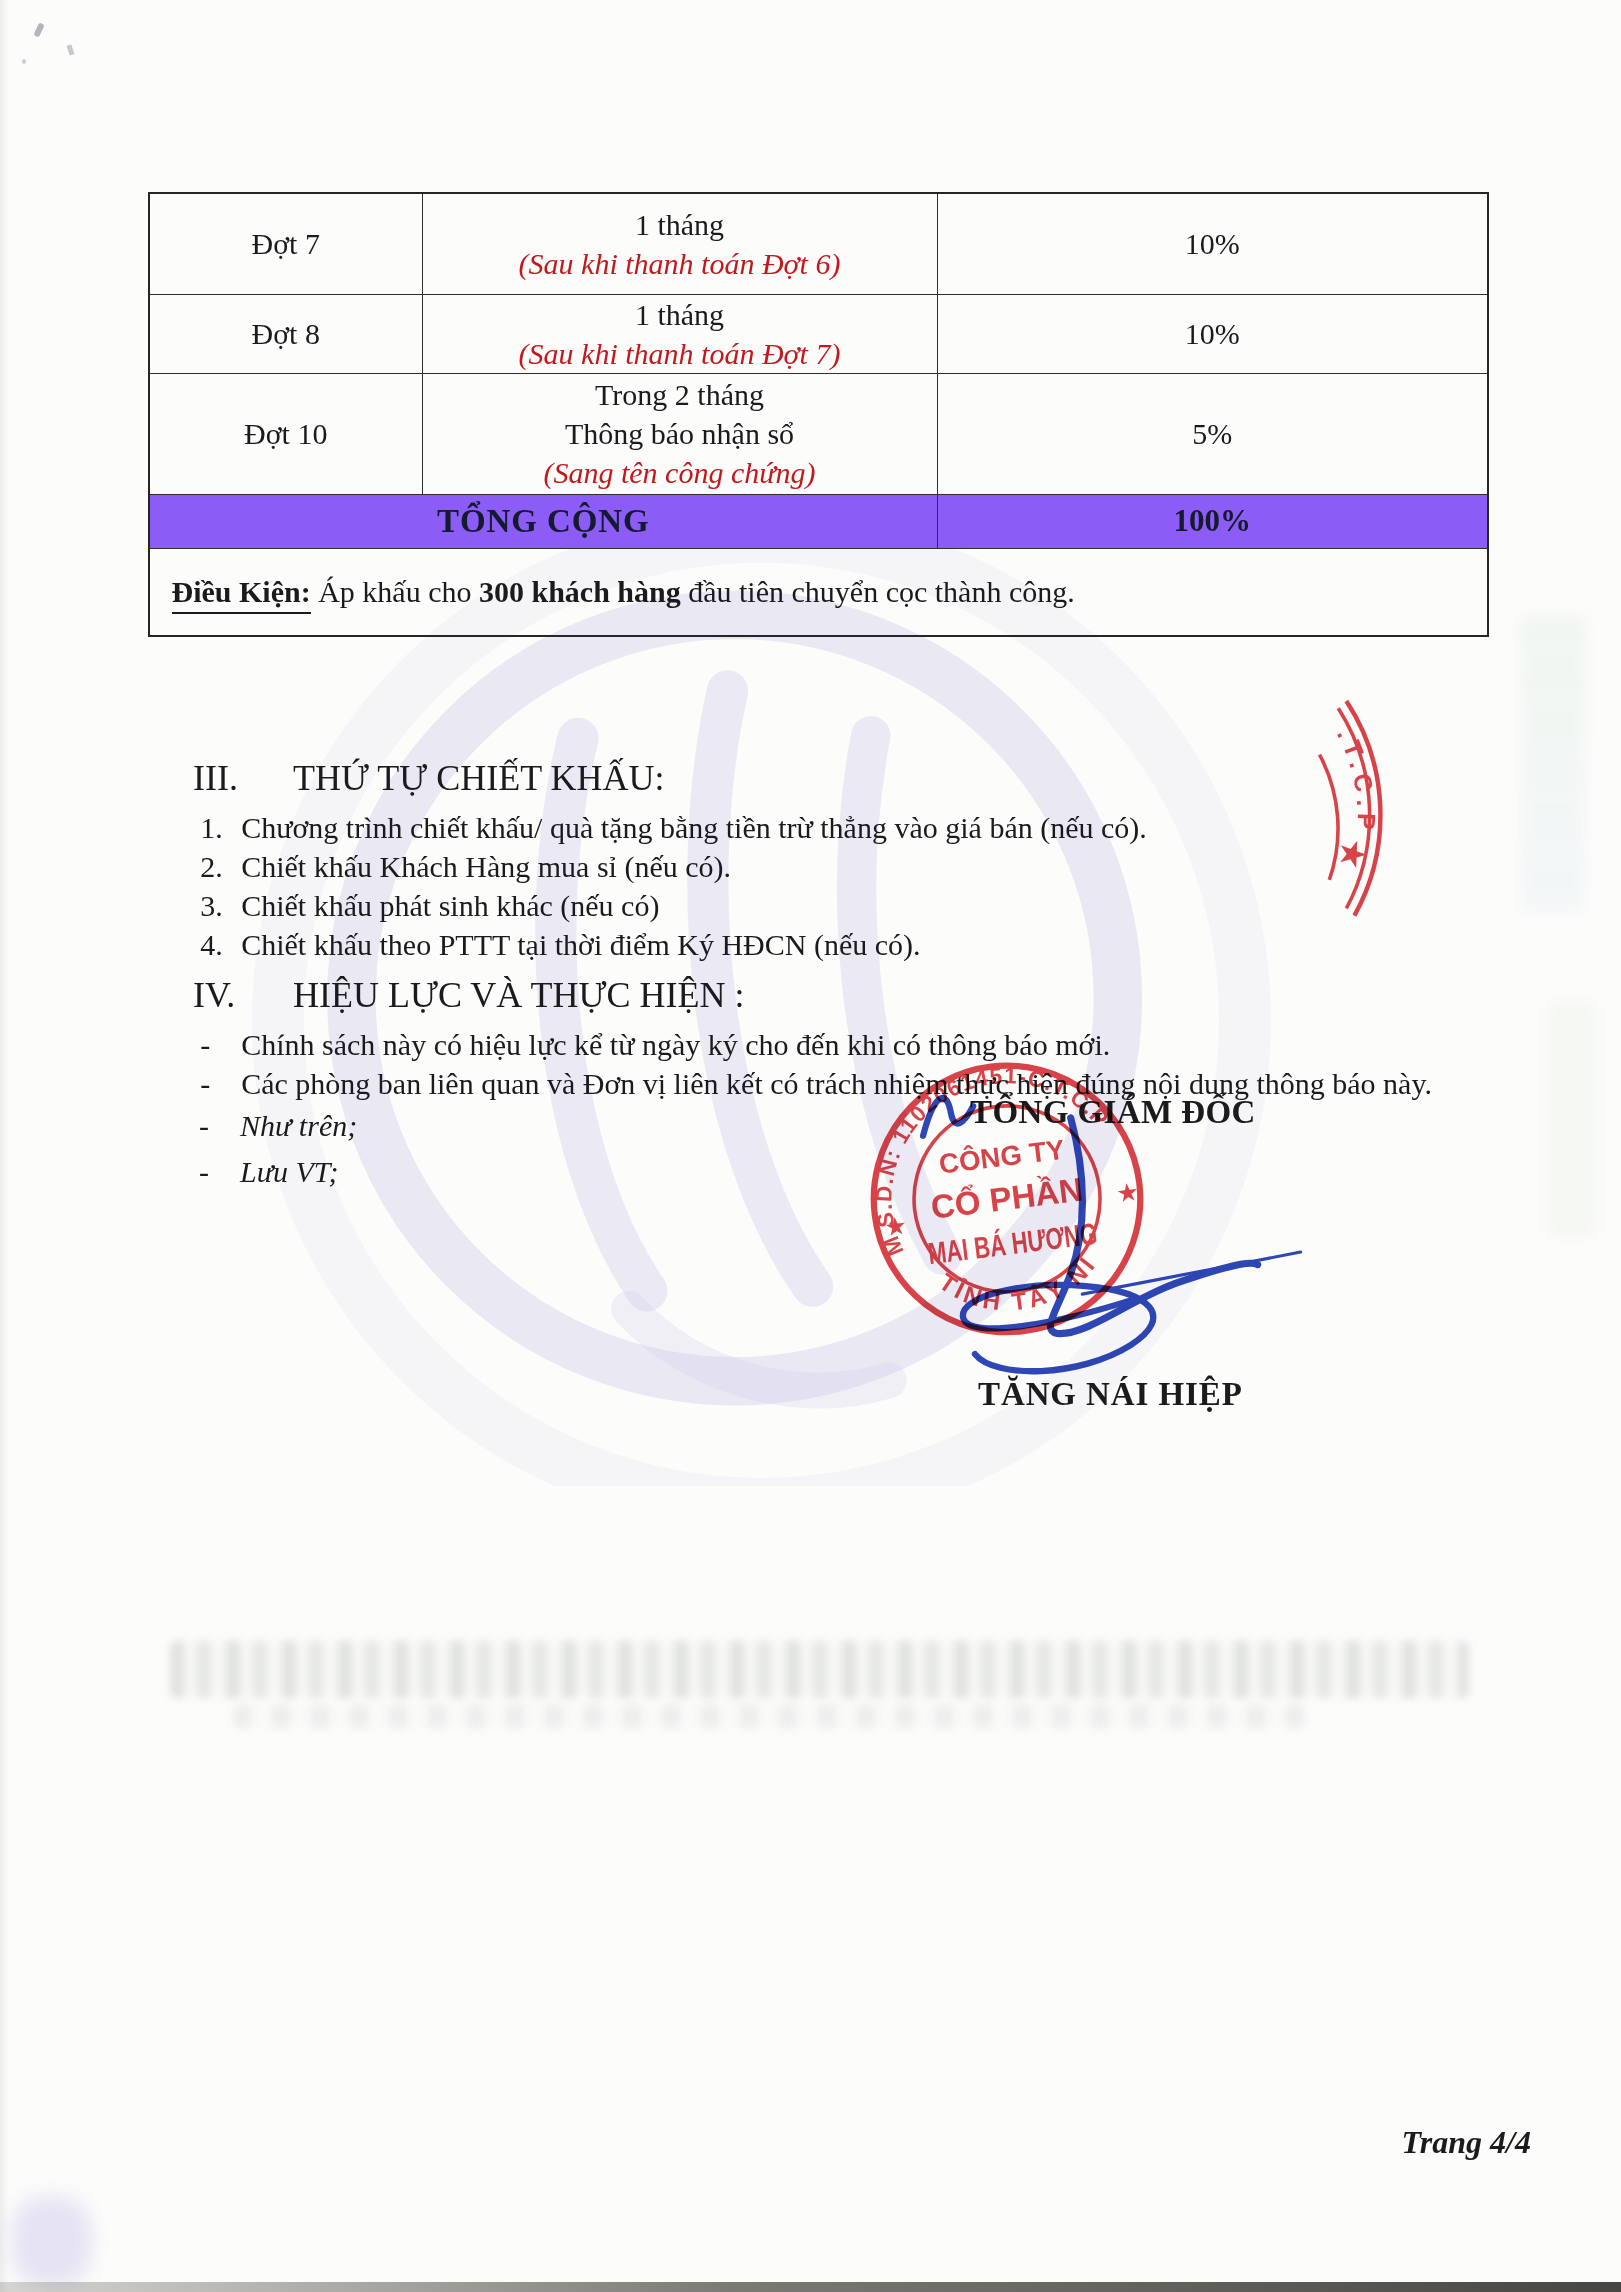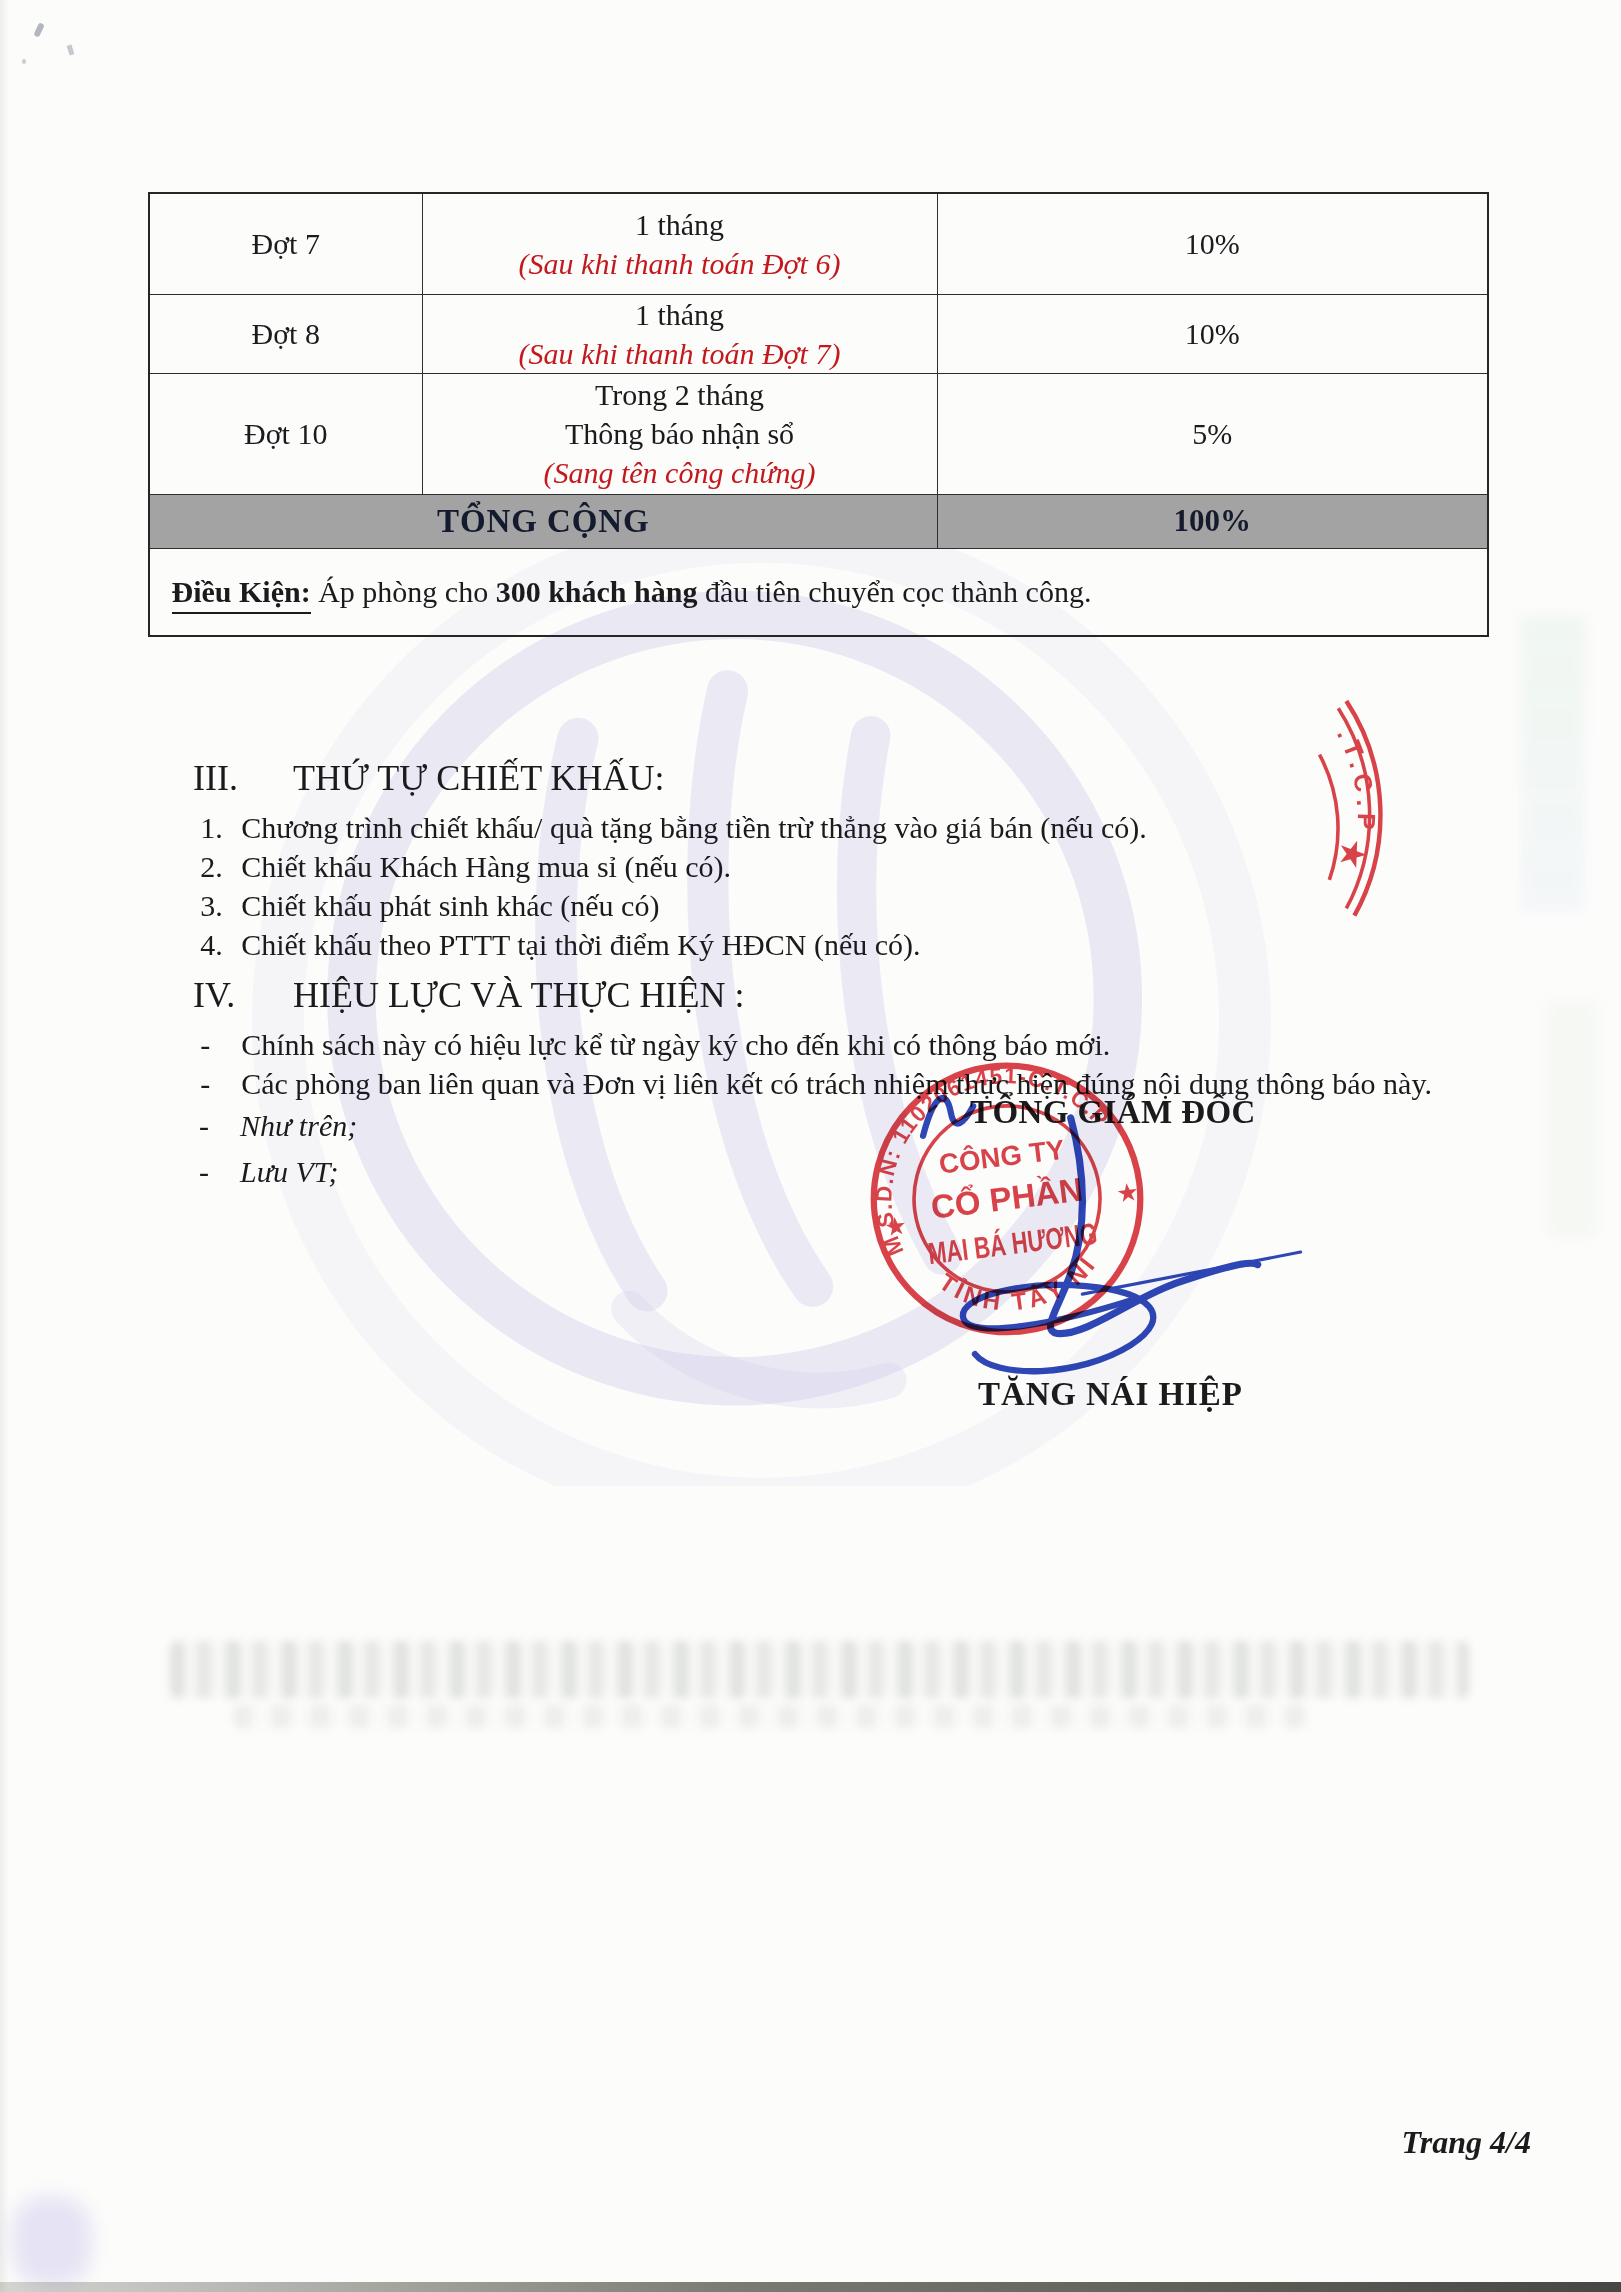--- a/index.html
+++ b/index.html
@@ -46,21 +46,21 @@
   }
   table.schedule td{
     border:1.8px solid #2f2f2f;
     text-align:center;vertical-align:middle;
     padding:0;
   }
   table.schedule{border:2.7px solid #262626;}
   .tline{display:block;line-height:39px;}
   .tred{display:block;line-height:39px;font-style:italic;font-weight:400;color:#c3181d;}
   .total-row td{
-    background:#a3a3a3;
+    background:#8b5cf6;
     border-top:2.7px solid #1d1d1d;border-bottom:2.7px solid #1d1d1d;
     color:#141b2e;font-weight:bold;
   }
   .total-label span{font-size:33px;letter-spacing:0.9px;}
   .total-val span{font-size:31px;}
   .cond-cell{
     text-align:left !important;
     padding-left:21.5px !important;
     font-size:30px;
   }
@@ -146,21 +146,21 @@
           <span class="tred">(Sang tên công chứng)</span>
         </td>
         <td><span>5%</span></td>
       </tr>
       <tr class="total-row" style="height:54px">
         <td colspan="2" class="total-label"><span>TỔNG CỘNG</span></td>
         <td class="total-val"><span>100%</span></td>
       </tr>
       <tr style="height:88px">
         <td colspan="3" class="cond-cell">
-          <span class="cond-label">Điều Kiện:</span><span> Áp phòng cho </span><span class="b">300 khách hàng</span><span> đầu tiên chuyển cọc thành công.</span>
+          <span class="cond-label">Điều Kiện:</span><span> Áp khấu cho </span><span class="b">300 khách hàng</span><span> đầu tiên chuyển cọc thành công.</span>
         </td>
       </tr>
     </tbody>
   </table>
 
   <div class="section" style="top:757px">
     <div class="sec-head">
       <span class="sec-num">III.</span>
       <span class="sec-title">THỨ TỰ CHIẾT KHẤU:</span>
     </div>

